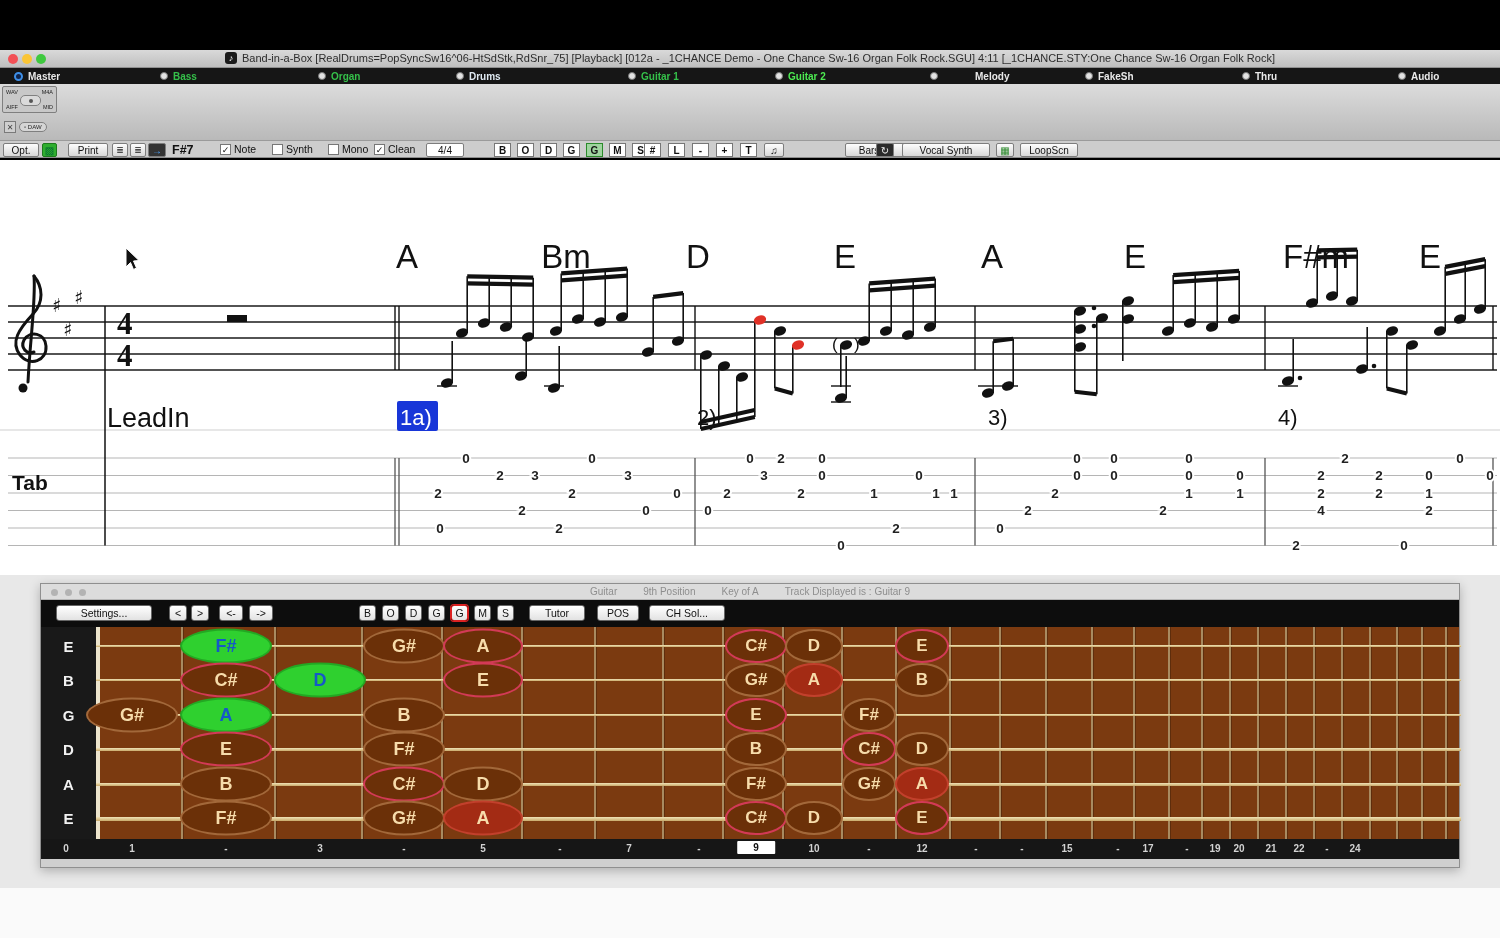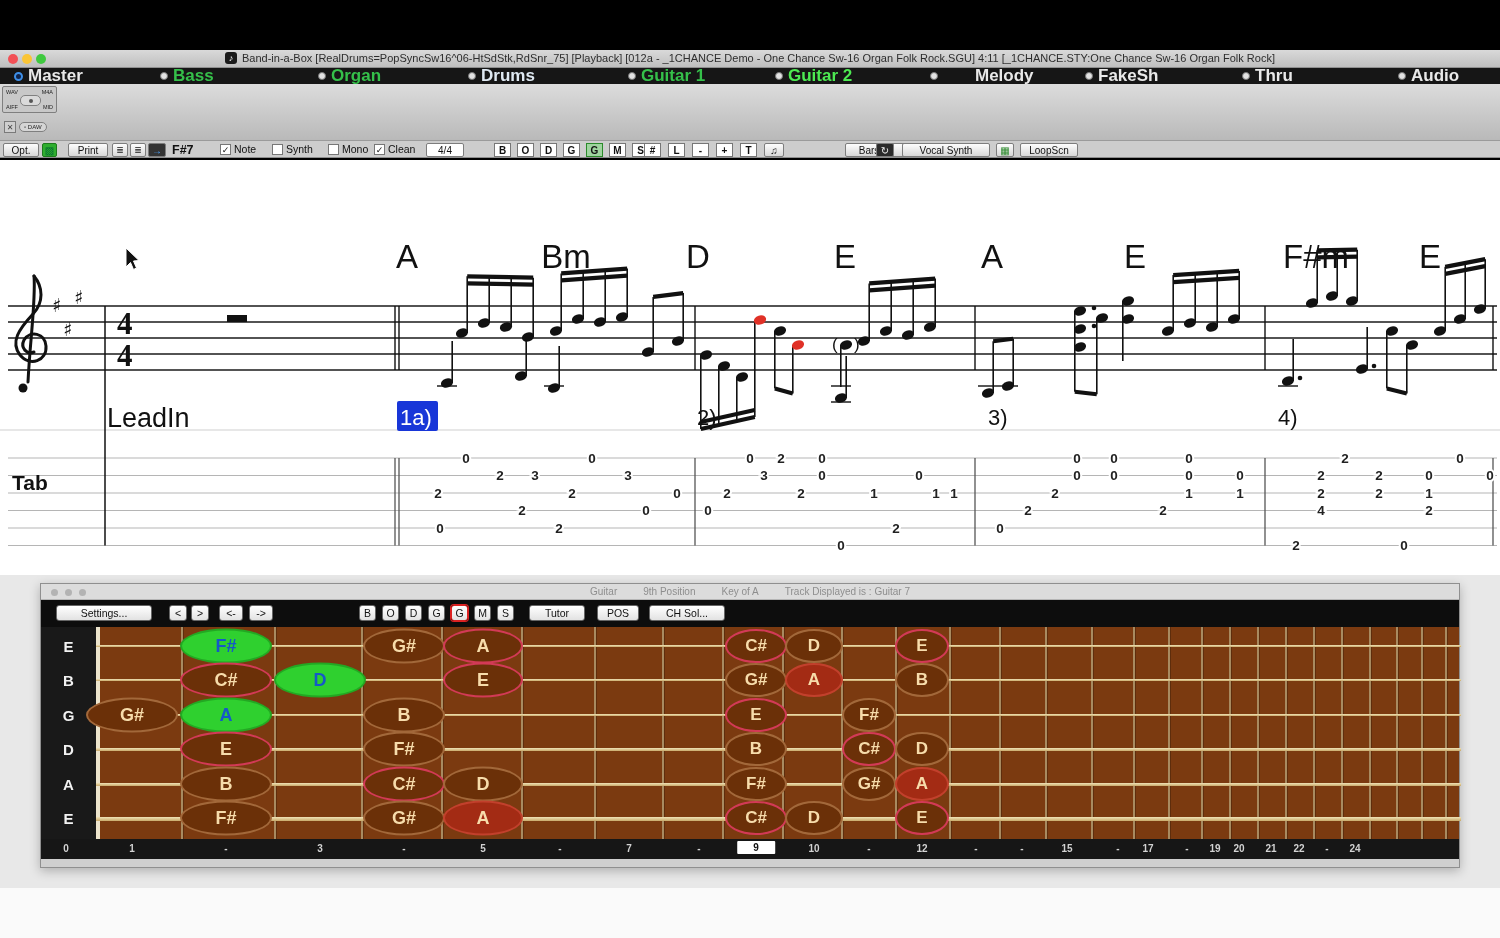--- a/index.html
+++ b/index.html
@@ -13,21 +13,21 @@
     background:linear-gradient(#d9d9d9,#bfbfbf); border-bottom:1px solid #8f8f8f; }
   .tl { position:absolute; top:4px; width:10px; height:10px; border-radius:50%; }
   .title-text { position:absolute; top:2px; left:50%; transform:translateX(-50%);
     font-size:11px; color:#2d2d2d; white-space:nowrap; display:flex; align-items:center; gap:5px; }
   .appicon { width:12px; height:12px; background:#1b1b1b; border-radius:3px; color:#fff;
     font-size:9px; line-height:12px; text-align:center; display:inline-block; }
 
   
   .trackbar { position:absolute; top:68px; left:0; width:1500px; height:16px; background:#161616; }
   .trk { position:absolute; top:0; height:16px; display:flex; align-items:center; gap:5px;
-    font-size:17px; font-weight:bold; }
+    font-size:10px; font-weight:bold; }
   .trk .dot { width:8px; height:8px; border-radius:50%; background:#e3e3e3; border:1px solid #777; }
   .trk .dot.blue { background:#10254d; border:2px solid #3e8fe8; width:9px; height:9px; }
 
   
   .toolbar1 { position:absolute; top:84px; left:0; width:1500px; height:56px;
     background:linear-gradient(#dcdcdc,#b9b9b9); }
   .fmtpanel { position:absolute; left:2px; top:2px; width:55px; height:27px;
     background:#c8c8c8; border:1px solid #7f7f7f; border-radius:2px; font-size:5.5px; color:#222; }
   .fmtpanel span { position:absolute; }
   .fmt-center { position:absolute; left:17px; top:8px; width:21px; height:11px; background:#dadada;
@@ -138,21 +138,21 @@
         <span style="color: rgb(233, 233, 233);">Master</span>
       </div>
       <div class="trk" style="left: 160px;">
         <span class="dot"></span>
         <span style="color: rgb(53, 192, 74);">Bass</span>
       </div>
       <div class="trk" style="left: 318px;">
         <span class="dot"></span>
         <span style="color: rgb(53, 192, 74);">Organ</span>
       </div>
-      <div class="trk" style="left: 468px;">
+      <div class="trk" style="left: 456px;">
         <span class="dot"></span>
         <span style="color: rgb(223, 233, 242);">Drums</span>
       </div>
       <div class="trk" style="left: 628px;">
         <span class="dot"></span>
         <span style="color: rgb(53, 192, 74);">Guitar 1</span>
       </div>
       <div class="trk" style="left: 775px;">
         <span class="dot"></span>
         <span style="color: rgb(77, 234, 82);">Guitar 2</span>
@@ -635,21 +635,21 @@
     <div class="fw-title">
       <span class="dots">
           <i></i>
           <i></i>
           <i></i>
         </span>
       <span class="ttl" id="fwTitleParts">
           <span>Guitar</span>
           <span>9th Position</span>
           <span>Key of A</span>
-          <span>Track Displayed is : Guitar 7</span>
+          <span>Track Displayed is : Guitar 9</span>
         </span>
     </div>
     <div class="fw-controls">
       <div class="fwbtn" style="left:15px;width:96px;">Settings...</div>
       <div class="fwbtn" style="left:128px;width:18px;">&lt;</div>
       <div class="fwbtn" style="left:150px;width:18px;">&gt;</div>
       <div class="fwbtn" style="left:178px;width:24px;">&lt;-</div>
       <div class="fwbtn" style="left:208px;width:24px;">-&gt;</div>
       <div id="fwLetters">
           <div class="fwbtn" style="left: 318px; width: 17px;">B</div>

